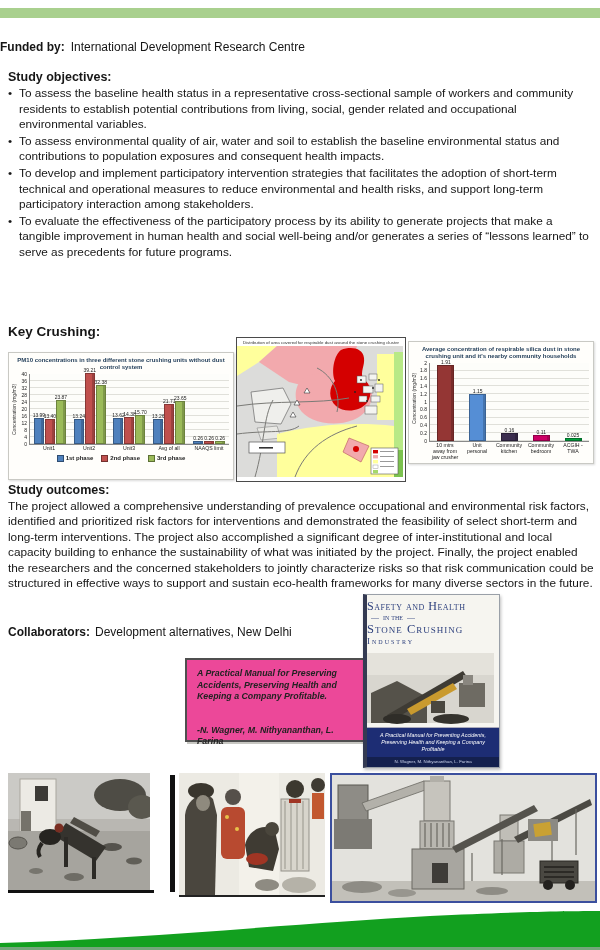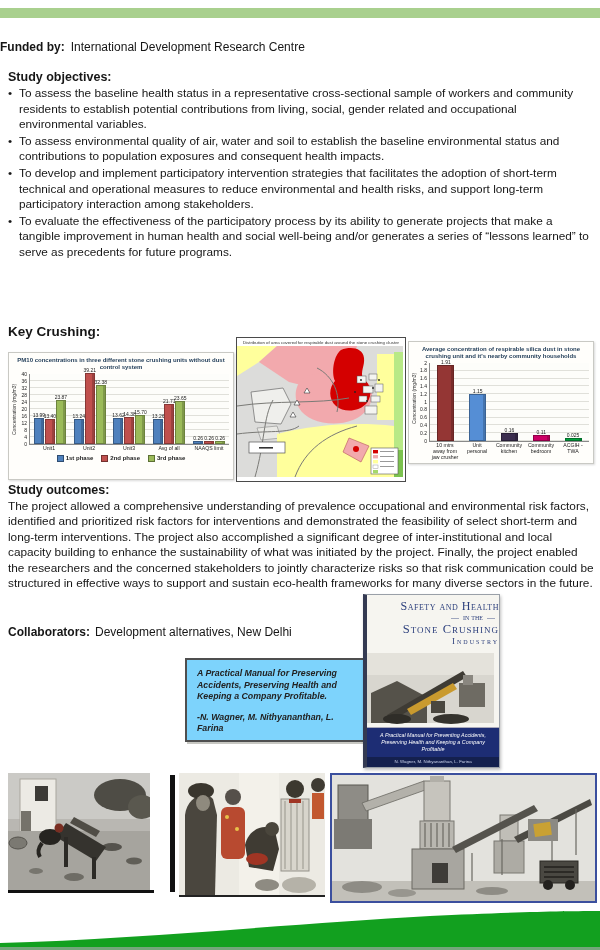--- a/index.html
+++ b/index.html
@@ -50,29 +50,29 @@
 
   
   .outcomes{position:absolute;left:8px;top:483px;width:586px;}
   .outcomes p{margin:1px 0 0 0;font-size:11.8px;line-height:15.4px;}
 
   .collab{position:absolute;left:8px;top:625px;font-size:12px;}
   .collab b{margin-right:5px;}
 
   
   .quotebox{position:absolute;left:185px;top:658px;width:164px;height:66px;border:2px solid #4f4f4f;
-            background:#7dd3fc;box-shadow:2px 2px 0 #c7c7c2;padding:8px 7px 6px 10px;
+            background:#ec4899;box-shadow:2px 2px 0 #c7c7c2;padding:8px 7px 6px 10px;
             font-size:8.8px;line-height:11.5px;font-style:italic;font-weight:600;color:#222;}
-  .quotebox .attr{margin-top:9px;font-style:italic;}
+  .quotebox .attr{margin-top:22px;font-style:italic;}
 
   
   .cover{position:absolute;left:363px;top:594px;width:132px;height:172px;border:1px solid #9aa0a8;
          border-left:4px solid #343a52;background:#f6f5f0;box-shadow:1px 2px 3px rgba(0,0,0,.25);
          display:flex;flex-direction:column;}
-  .cover-top{text-align:right;color:#2c3f7c;font-family:"Liberation Serif",serif;font-variant:small-caps;padding-top:5px;}
+  .cover-top{text-align:left;color:#2c3f7c;font-family:"Liberation Serif",serif;font-variant:small-caps;padding-top:5px;}
   .cover-t1{font-size:12px;letter-spacing:.5px;line-height:13px;}
   .cover-t2{font-size:8px;line-height:9px;}
   .cover-t2::before,.cover-t2::after{content:"—";margin:0 4px;color:#2c3f7c;}
   .cover-t3{font-size:12.5px;letter-spacing:1px;line-height:14px;}
   .cover-t4{font-size:9px;letter-spacing:2px;line-height:11px;}
   .cover-img{flex:1;margin-top:2px;}
   .cover-band{background:#1d2d74;color:#fff;font-size:5.4px;line-height:7px;font-style:italic;
               text-align:center;padding:4px 5px;border-top:1px solid #aab;}
   .cover-authors{background:#14204e;color:#cdd5ee;font-size:4.4px;text-align:center;padding:2px 0 3px;}
 

